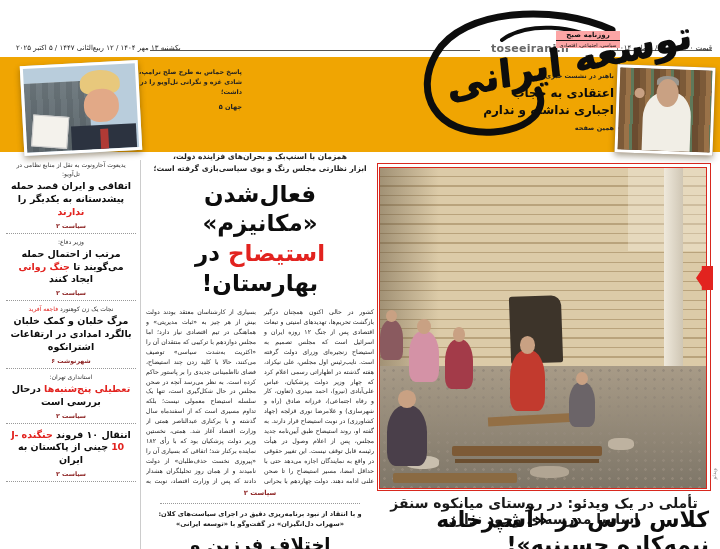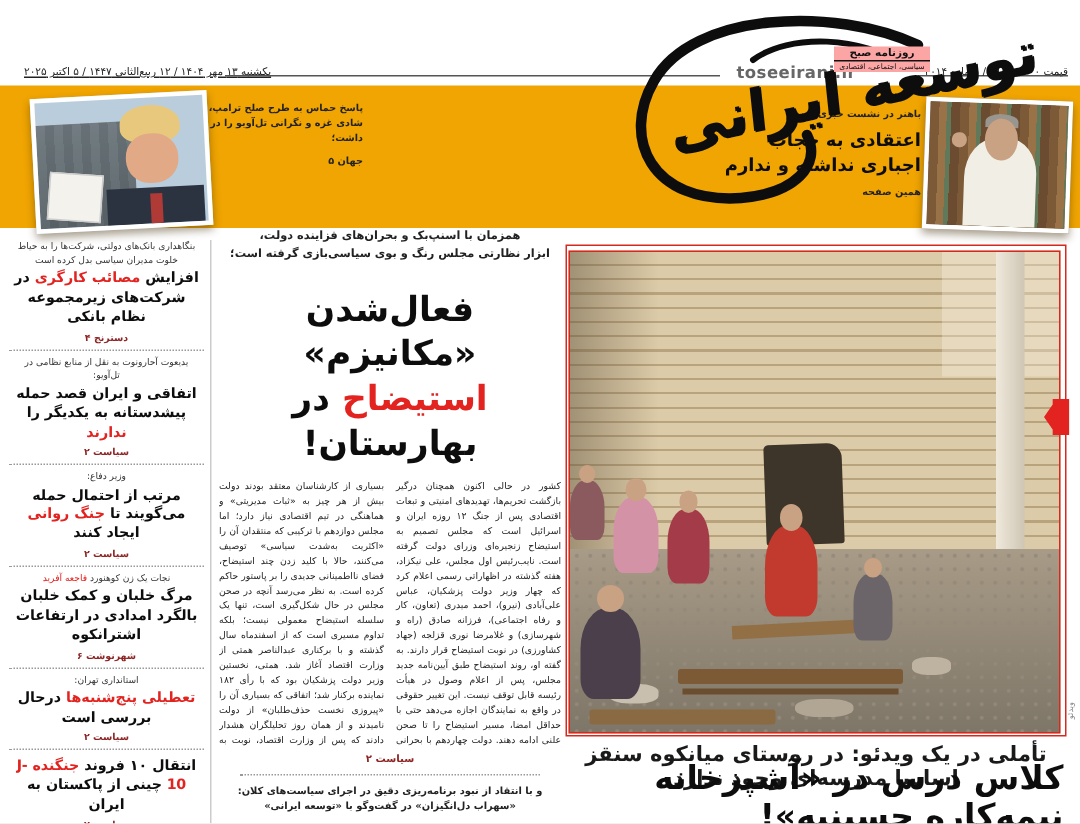--- a/index.html
+++ b/index.html
@@ -1,20 +1,20 @@
 <!DOCTYPE html>
 <html lang="fa" dir="rtl"><head>
 <meta charset="utf-8">
 <style>
   html,body{margin:0;padding:0;background:#e8e8e8;}
   .page{position:relative;width:720px;height:549px;background:#fff;overflow:hidden;
         font-family:"DejaVu Sans",sans-serif;direction:rtl;margin:0 auto;}
 
   
-  .header-date{position:absolute;left:16px;top:44px;font-size:7px;color:#222;white-space:nowrap;text-decoration:underline;}
+  .header-date{position:absolute;left:16px;top:44px;font-size:7px;color:#222;white-space:nowrap;}
   .header-price{position:absolute;right:8px;top:44px;font-size:7px;color:#222;white-space:nowrap;}
   .hl{position:absolute;top:50px;height:1px;background:#555;}
   .hl-left{left:150px;width:330px;}
   .hl-right{left:612px;width:100px;}
   .site-url{position:absolute;left:486px;top:42px;font-size:11px;color:#666;direction:ltr;
             background:#fff;padding:0 5px;font-weight:bold;letter-spacing:.3px;z-index:2;}
 
   
   .band{position:absolute;left:0;top:57px;width:720px;height:95px;background:#f0a502;}
 
@@ -62,21 +62,21 @@
   .sb-kicker{font-size:6.1px;color:#333;line-height:1.5;}
   .sb-headline{font-size:9.5px;font-weight:bold;color:#0d0d0d;line-height:1.35;margin-top:2px;letter-spacing:-.2px;}
   .sb-ref{font-size:6.3px;font-weight:bold;color:#8d2323;margin-top:3px;}
   .red{color:#e2231f;}
   .vdiv{position:absolute;left:140px;top:160px;width:1px;height:389px;background:#ccc;}
 
   
   .midcol{position:absolute;left:146px;top:151px;width:228px;}
   .lead-kicker{text-align:center;font-size:7.6px;font-weight:bold;color:#222;line-height:1.55;}
   .lead-headline{text-align:center;font-size:23px;font-weight:bold;color:#0d0d0d;line-height:1.3;
-                 margin-top:18px;letter-spacing:-.6px;}
+                 margin-top:5px;letter-spacing:-.6px;}
   .lead-body{margin-top:8px;height:178px;overflow:hidden;display:flex;gap:8px;}
   .lead-body .col{flex:1;font-size:6.2px;line-height:1.6;text-align:justify;color:#222;}
   .mid-ref{text-align:center;font-size:6.8px;font-weight:bold;color:#8d2323;margin-top:4px;}
   .dotted-sep{border-top:1px dotted #999;margin:6px 14px 5px;}
   .story2-kicker{text-align:center;font-size:6.6px;font-weight:bold;color:#222;line-height:1.55;}
   .story2-headline{text-align:center;font-size:18px;font-weight:bold;color:#0d0d0d;line-height:1.25;
                    margin-top:4px;letter-spacing:-.4px;}
 
   
   .photo-frame{position:absolute;left:377px;top:163px;width:326px;height:320px;border:1px solid #d8281e;
@@ -164,25 +164,20 @@
     <div class="b-shelf"></div>
     <div class="b-man"></div>
     <div class="b-hair"></div>
     <div class="b-head"></div>
     <div class="b-hand"></div>
   </div>
 
   <div class="vdiv"></div>
   <div class="sidebar">
 
-    <div class="sb-item">
-      <div class="sb-kicker"><span>بنگاهداری بانک‌های دولتی، شرکت‌ها را به حیاط خلوت مدیران سیاسی بدل کرده است</span><span class="red"></span></div>
-      <div class="sb-headline"><span>افزایش </span><span class="red">مصائب کارگری</span><span> در شرکت‌های زیرمجموعه نظام بانکی</span></div>
-      <div class="sb-ref">دسترنج ۴</div>
-    </div>
 
     <div class="sb-item">
       <div class="sb-kicker"><span>یدیعوت آحارونوت به نقل از منابع نظامی در تل‌آویو:</span><span class="red"></span></div>
       <div class="sb-headline"><span>اتفاقی و ایران قصد حمله پیشدستانه به یکدیگر را </span><span class="red">ندارند</span><span></span></div>
       <div class="sb-ref">سیاست ۲</div>
     </div>
 
     <div class="sb-item">
       <div class="sb-kicker"><span>وزیر دفاع:</span><span class="red"></span></div>
       <div class="sb-headline"><span>مرتب از احتمال حمله می‌گویند تا </span><span class="red">جنگ روانی</span><span> ایجاد کنند</span></div>

